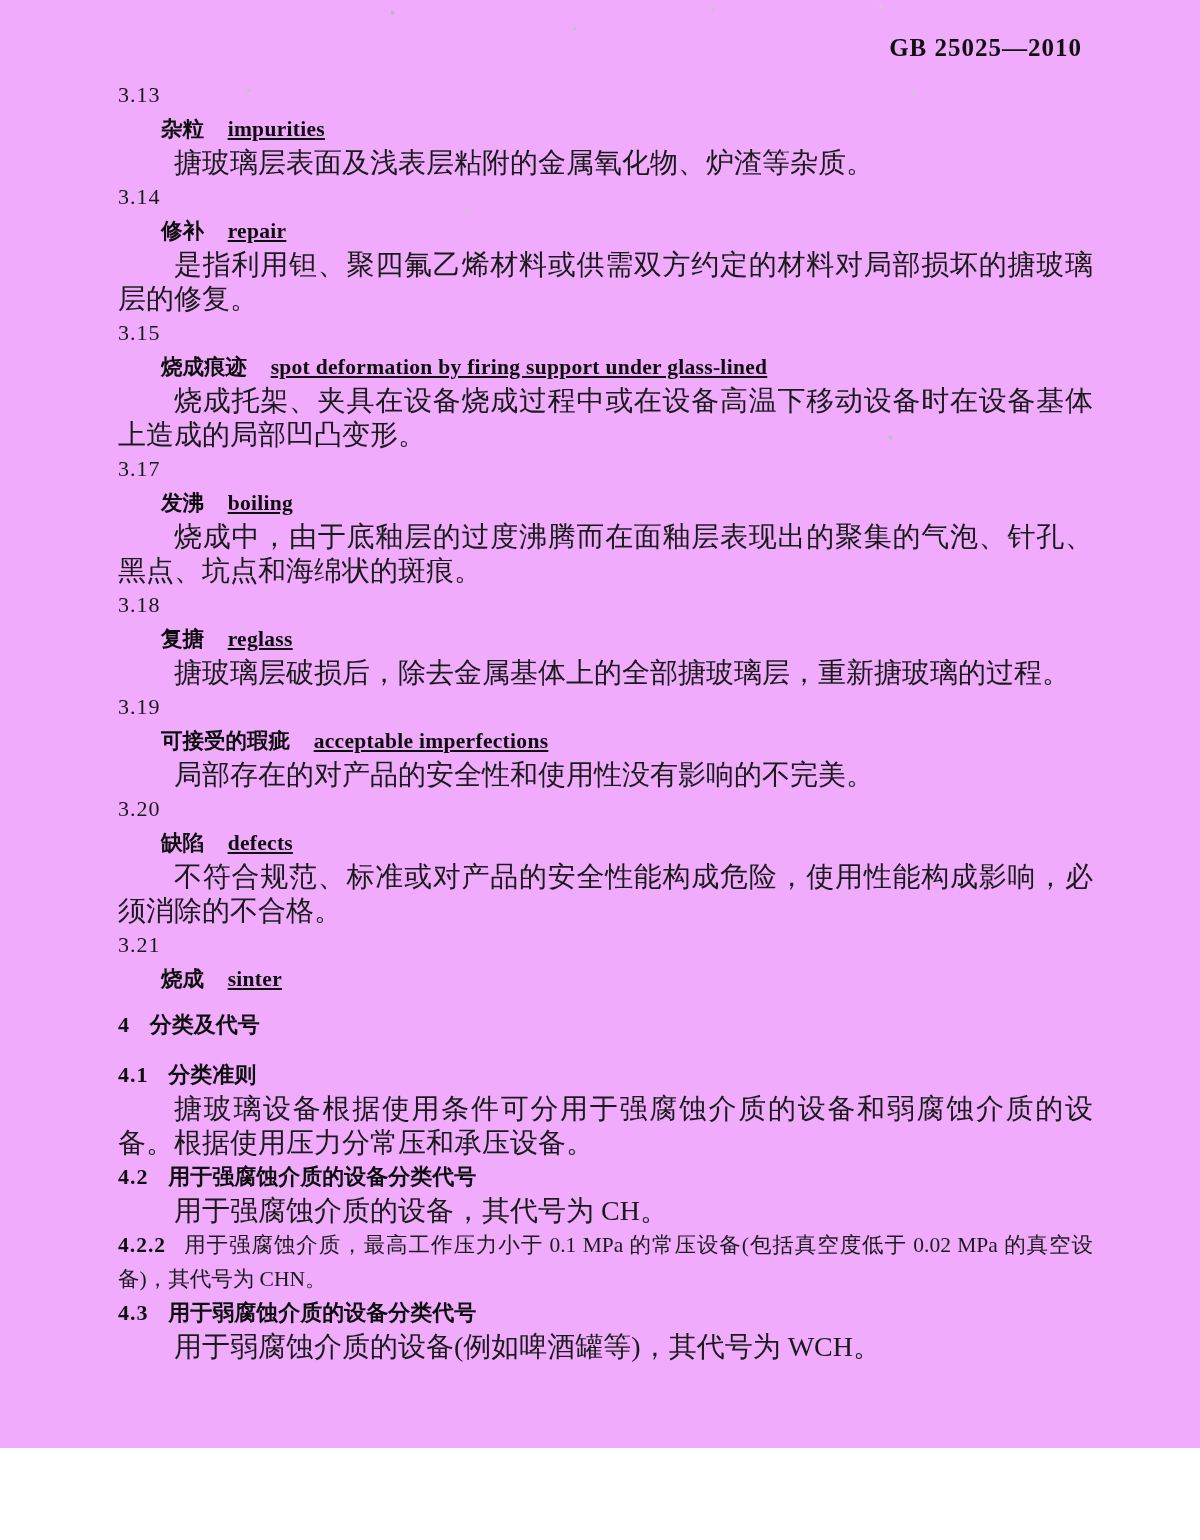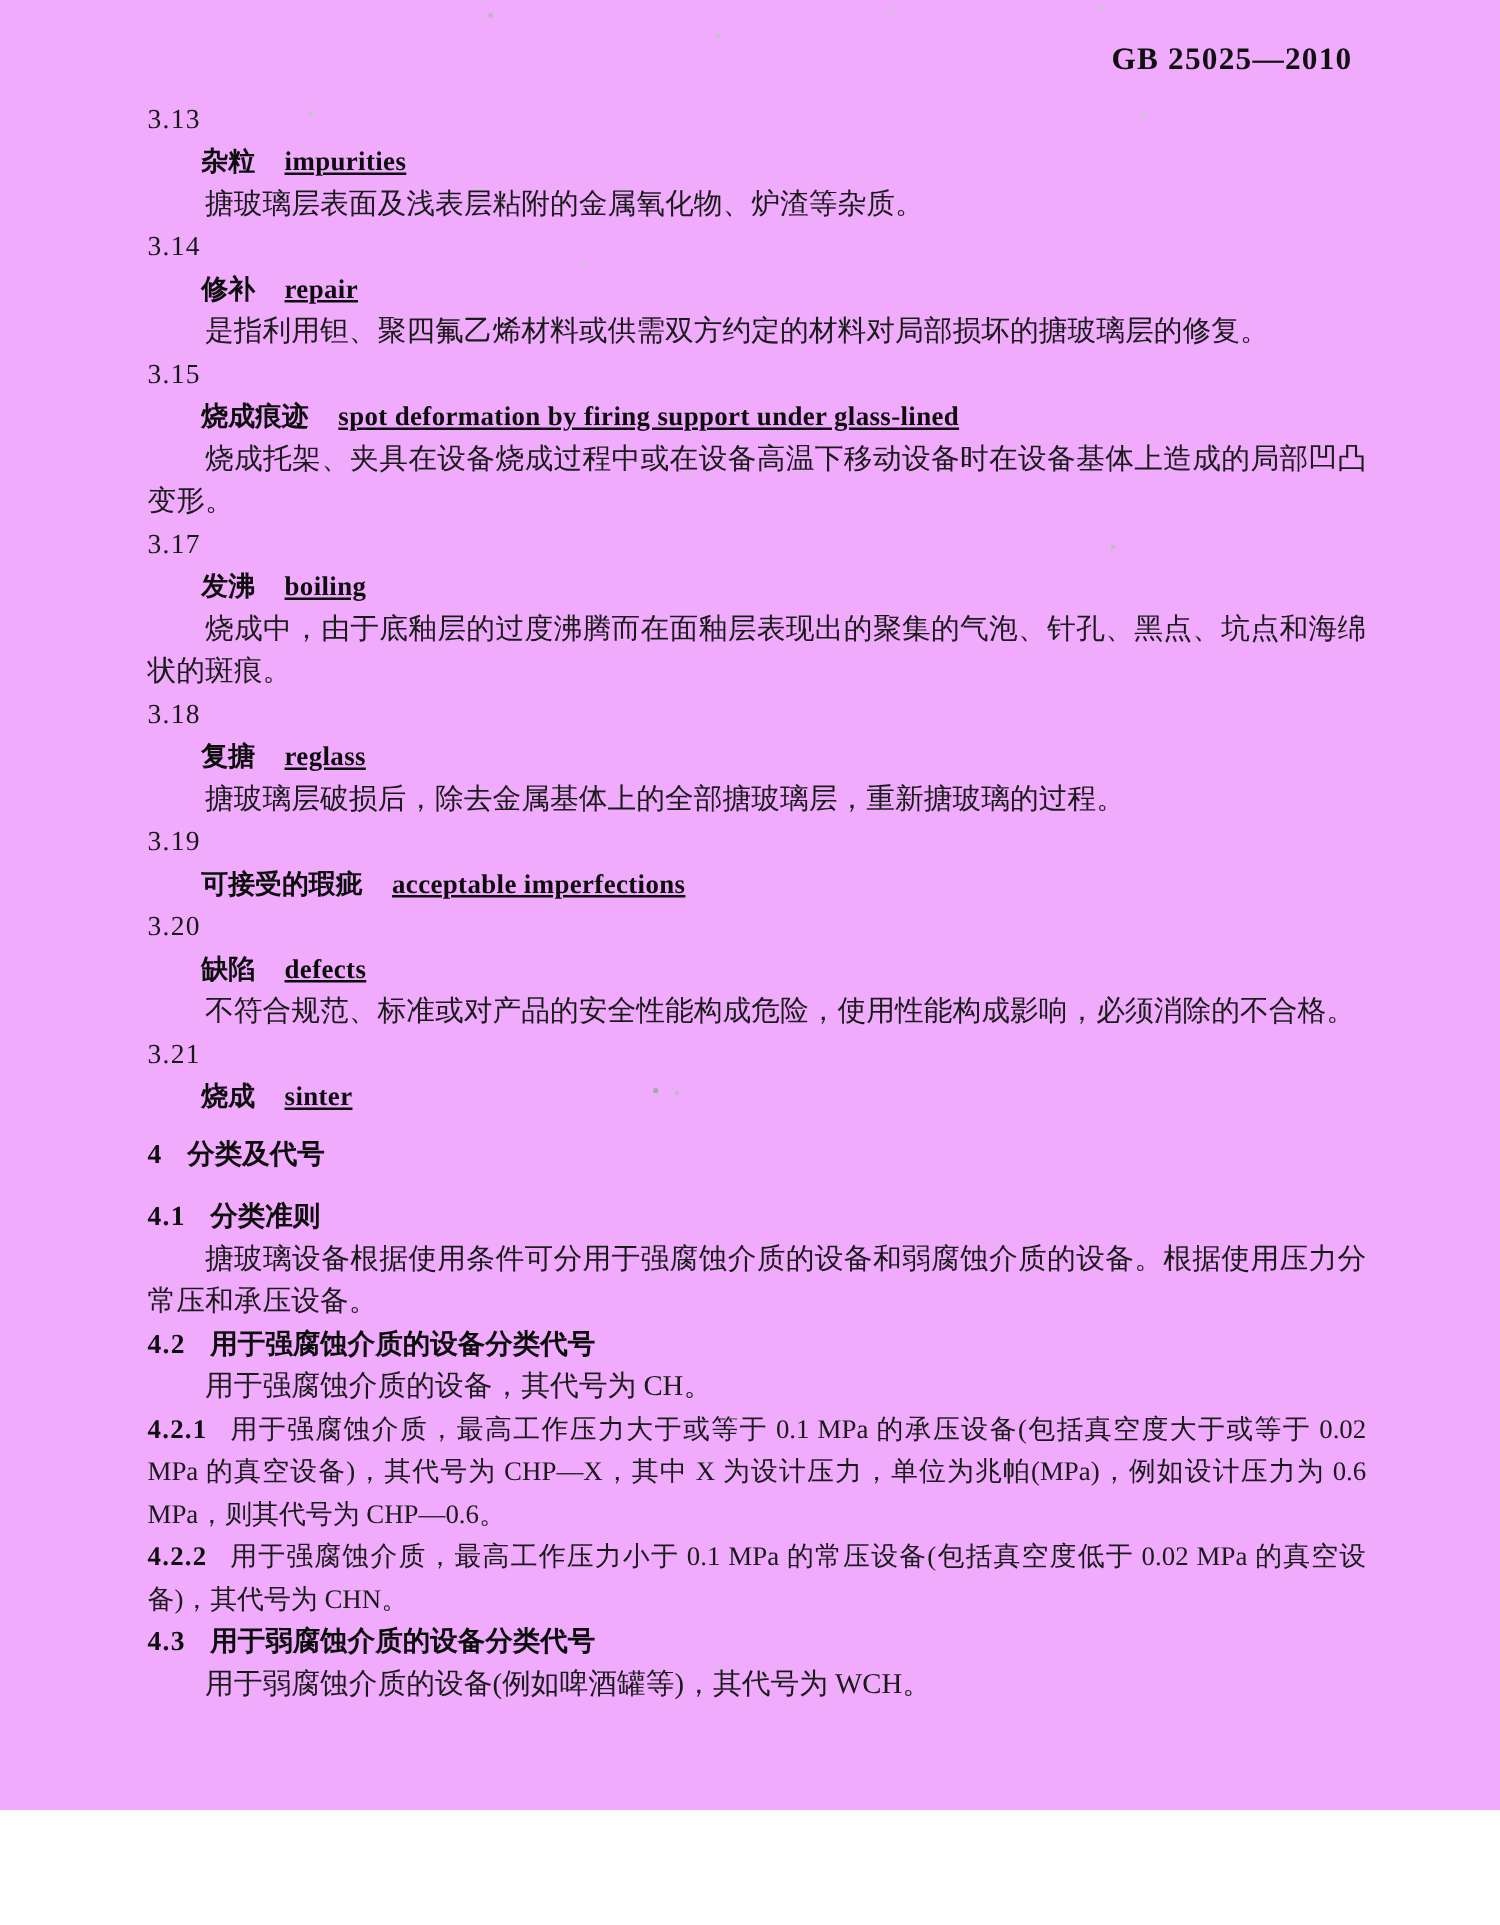--- a/index.html
+++ b/index.html
@@ -43,21 +43,21 @@
     padding-left: 43px;
     color: #0d0d0d;
   }
   .term-line .en {
     margin-left: 1.1em;
     letter-spacing: 0.3px;
     text-decoration: underline;
   }
   .def, .para {
     margin: 0;
-    font-size: 23px;
+    font-size: 28px;
     line-height: 34px;
     text-indent: 2em;
     text-align: justify;
     color: #1a1a1a;
   }
   .clause-para {
     margin: 0;
     font-size: 21.5px;
     line-height: 34px;
     text-indent: 0;
@@ -161,20 +161,21 @@
         <span class="zh">复搪</span><span class="en">reglass</span>
       </div>
       <p class="def">搪玻璃层破损后，除去金属基体上的全部搪玻璃层，重新搪玻璃的过程。</p>
     </div>
 
     <div>
       <div class="term-number">3.19</div>
       <div class="term-line">
         <span class="zh">可接受的瑕疵</span><span class="en">acceptable imperfections</span>
       </div>
+      <p class="def">局部存在的对产品的安全性和使用性没有影响的不完美。</p>
     </div>
 
     <div>
       <div class="term-number">3.20</div>
       <div class="term-line">
         <span class="zh">缺陷</span><span class="en">defects</span>
       </div>
       <p class="def">不符合规范、标准或对产品的安全性能构成危险，使用性能构成影响，必须消除的不合格。</p>
     </div>
 
@@ -192,23 +193,20 @@
     <div class="sec-heading first-sub">
       <span class="num">4.1</span><span>分类准则</span>
     </div>
     <p class="para">搪玻璃设备根据使用条件可分用于强腐蚀介质的设备和弱腐蚀介质的设备。根据使用压力分常压和承压设备。</p>
 
     <div class="sec-heading">
       <span class="num">4.2</span><span>用于强腐蚀介质的设备分类代号</span>
     </div>
     <p class="para">用于强腐蚀介质的设备，其代号为 CH。</p>
 
-    <p class="clause-para">
-      <span class="clause-num">4.2.1</span><span>用于强腐蚀介质，最高工作压力大于或等于 0.1 MPa 的承压设备(包括真空度大于或等于 0.02 MPa 的真空设备)，其代号为 CHP—X，其中 X 为设计压力，单位为兆帕(MPa)，例如设计压力为 0.6 MPa，则其代号为 CHP—0.6。</span>
-    </p>
 
     <p class="clause-para">
       <span class="clause-num">4.2.2</span><span>用于强腐蚀介质，最高工作压力小于 0.1 MPa 的常压设备(包括真空度低于 0.02 MPa 的真空设备)，其代号为 CHN。</span>
     </p>
 
     <div class="sec-heading">
       <span class="num">4.3</span><span>用于弱腐蚀介质的设备分类代号</span>
     </div>
     <p class="para">用于弱腐蚀介质的设备(例如啤酒罐等)，其代号为 WCH。</p>
 

